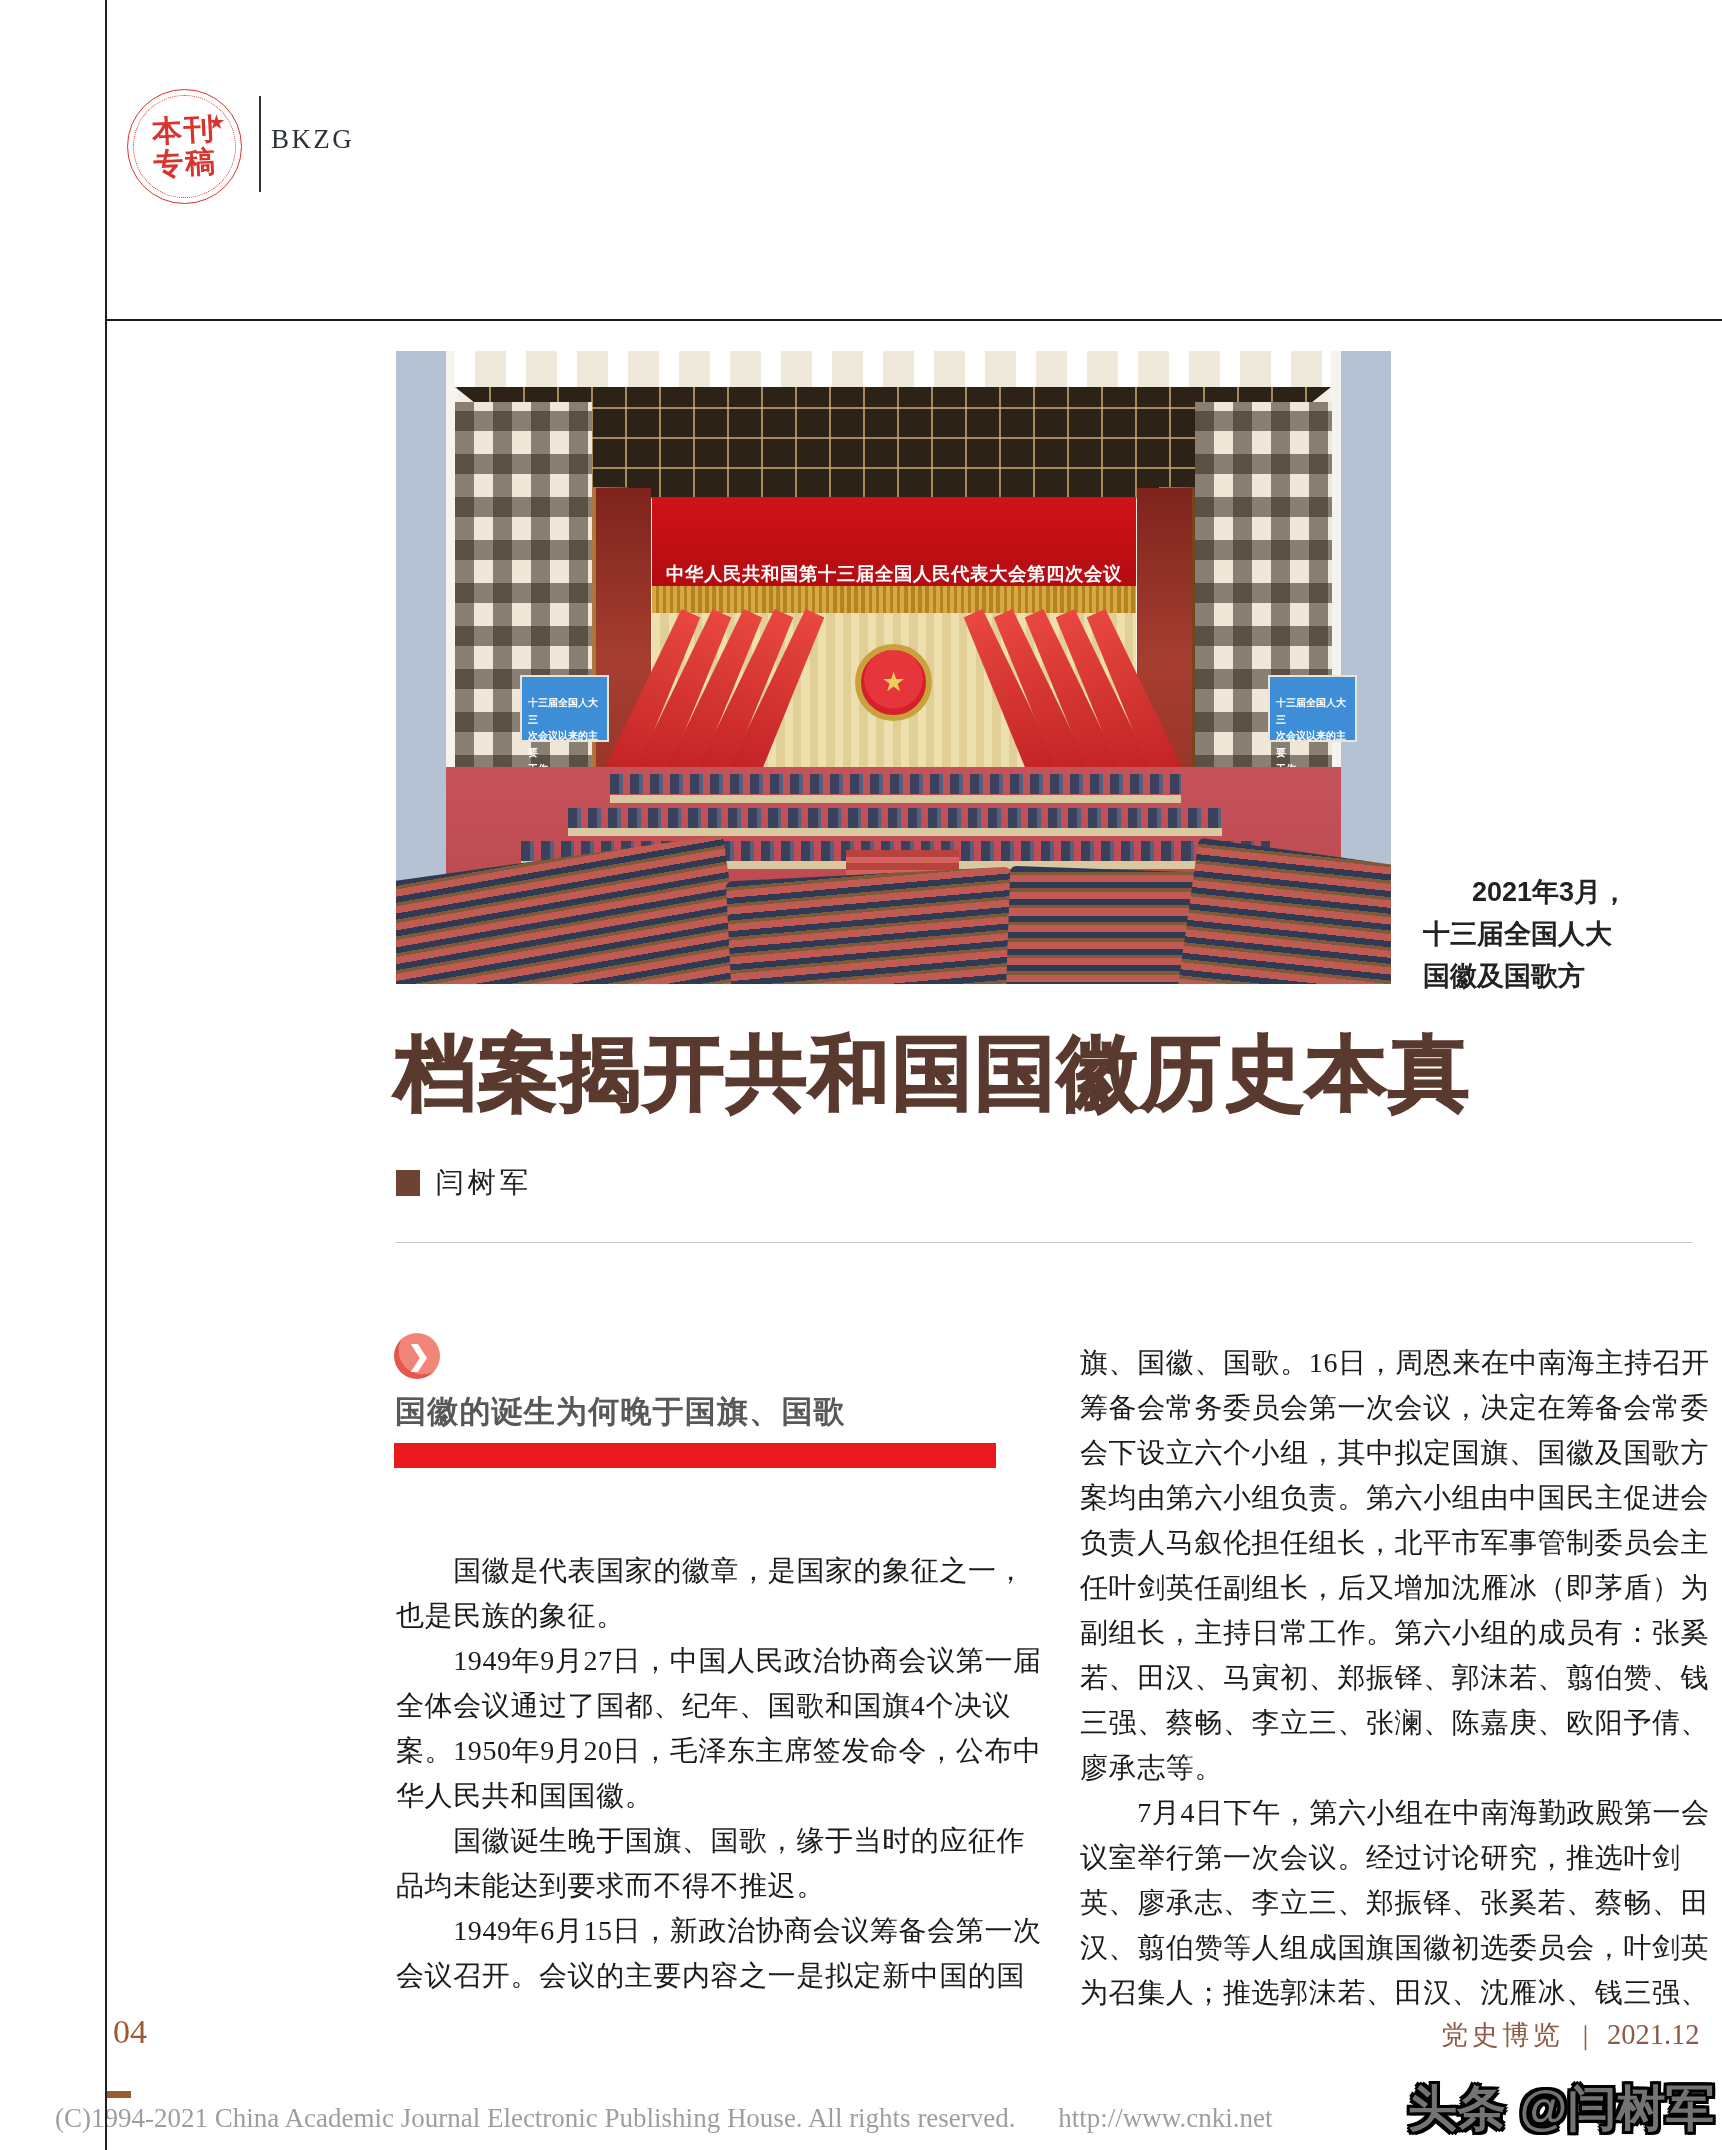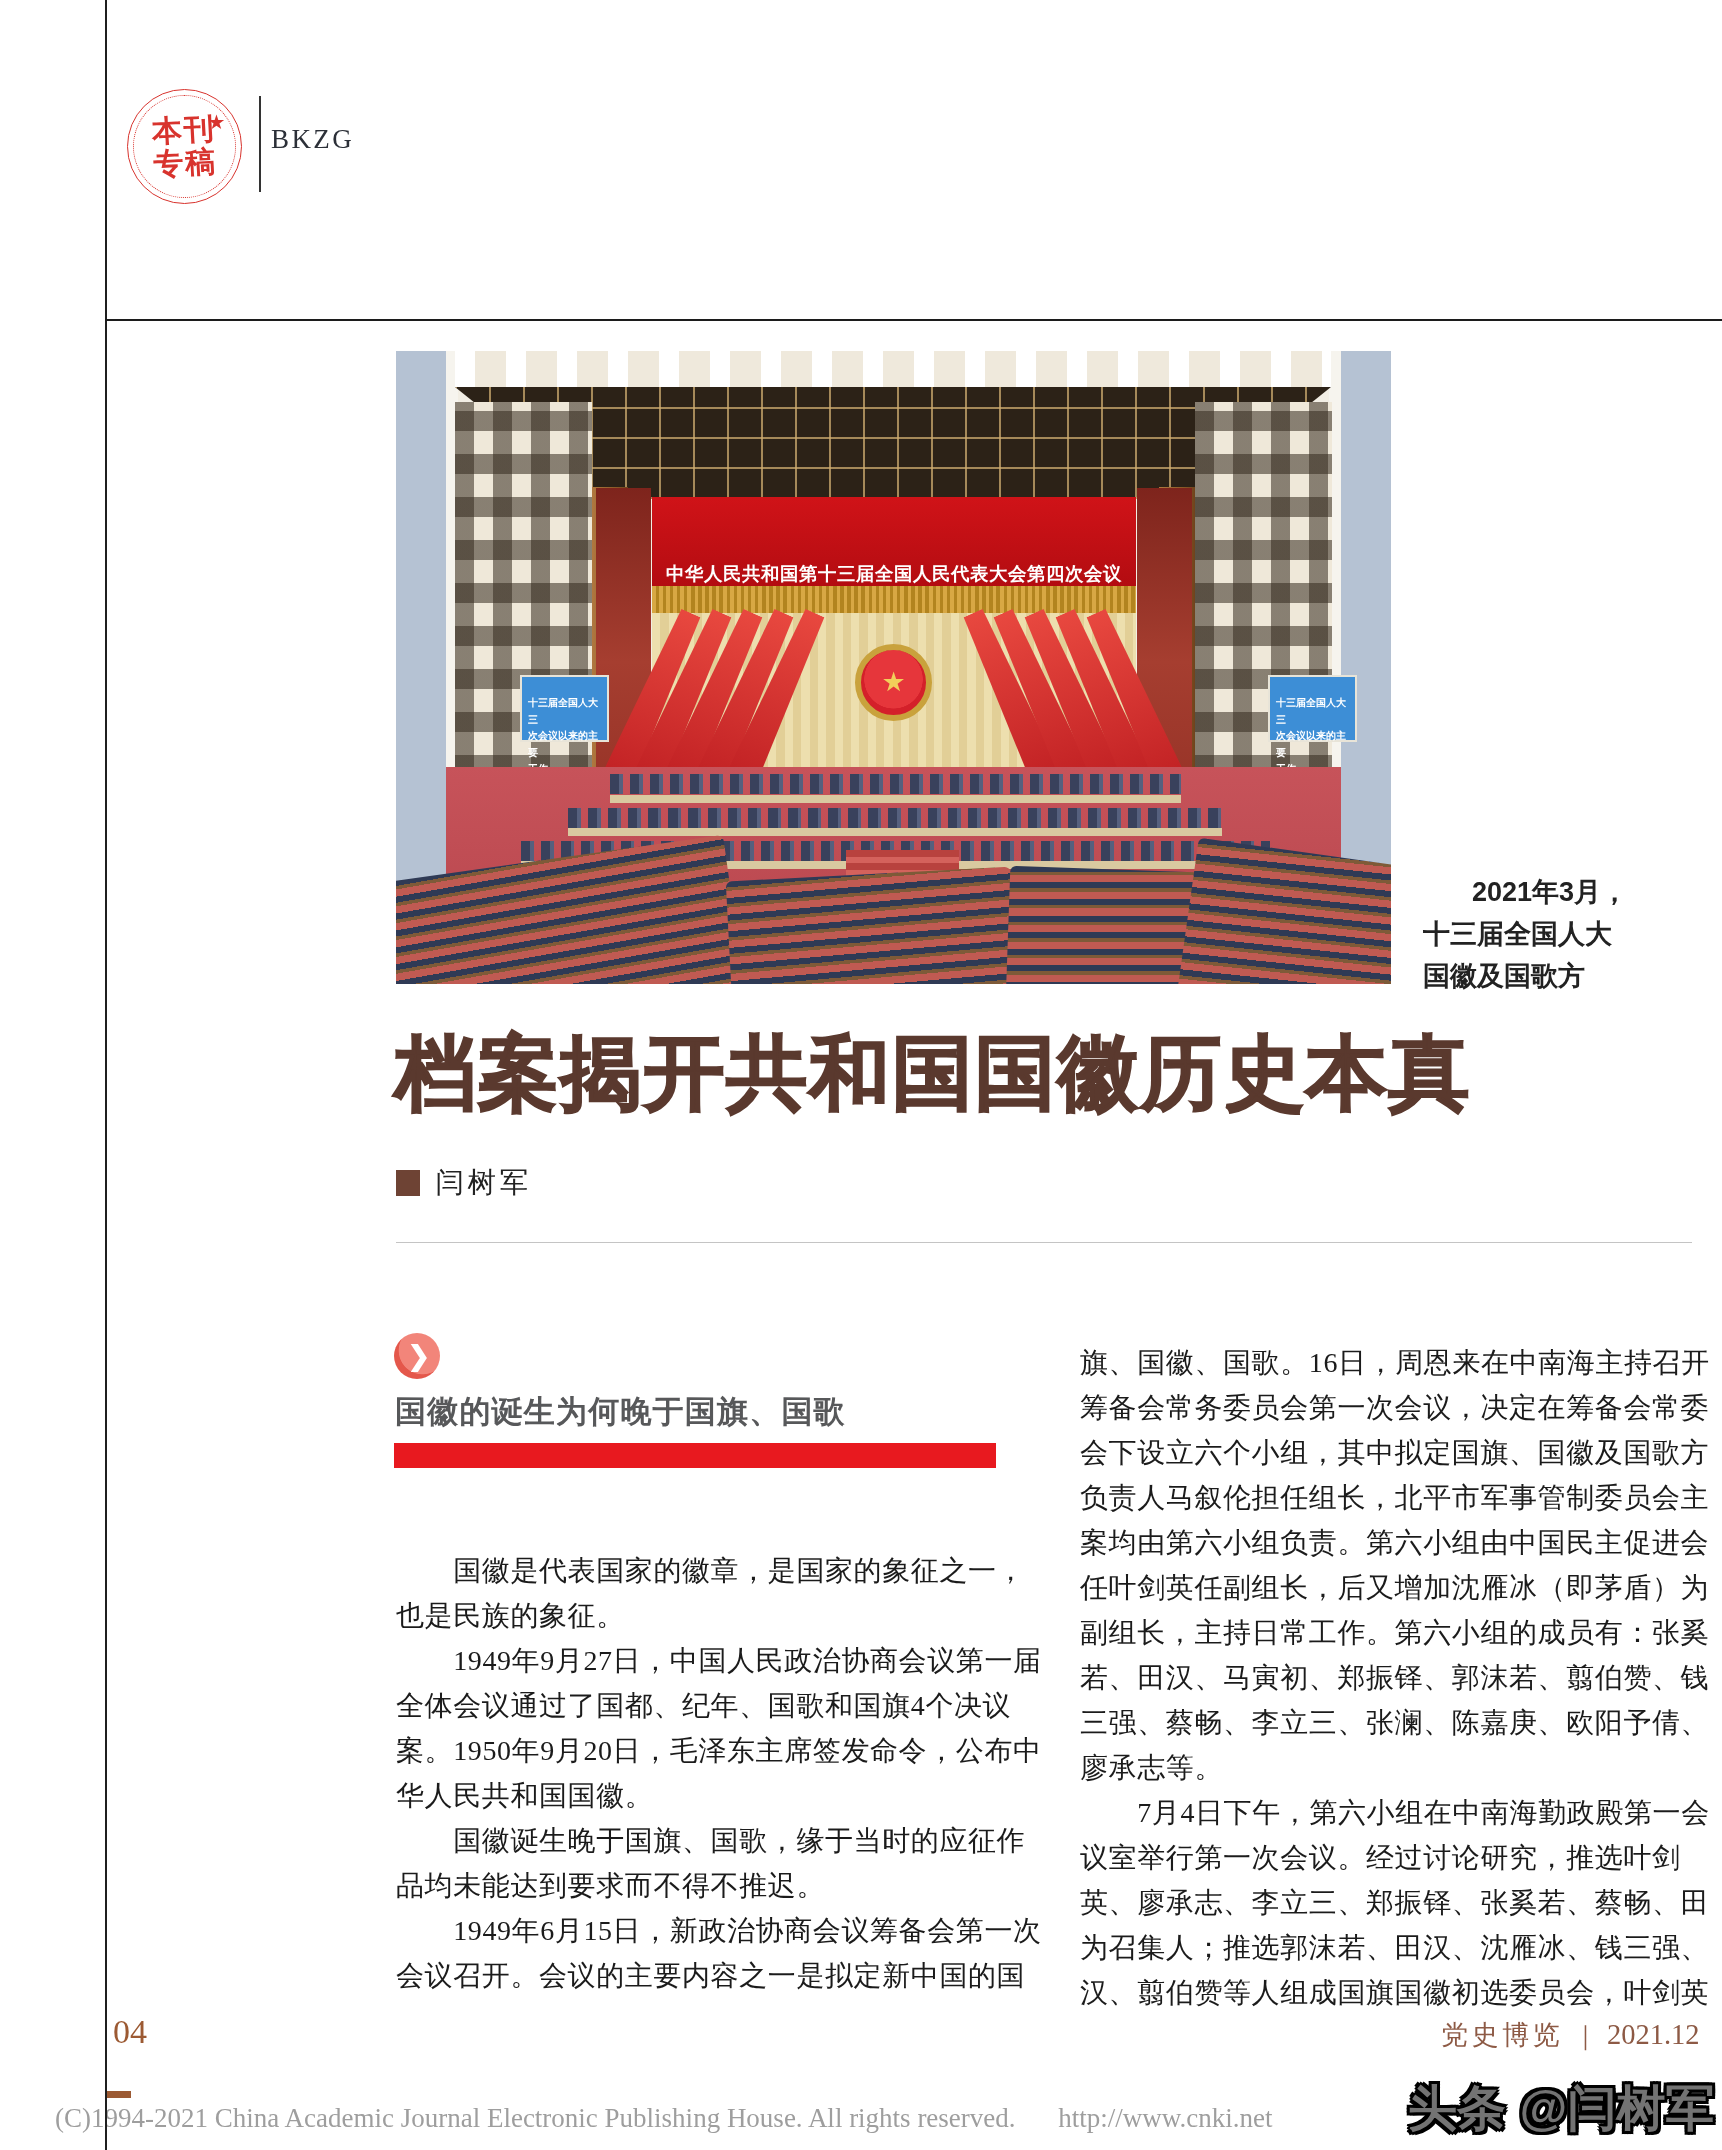--- a/index.html
+++ b/index.html
@@ -227,32 +227,32 @@
       <div class="bodyline">华人民共和国国徽。</div>
       <div class="bodyline">　　国徽诞生晚于国旗、国歌，缘于当时的应征作</div>
       <div class="bodyline">品均未能达到要求而不得不推迟。</div>
       <div class="bodyline">　　1949年6月15日，新政治协商会议筹备会第一次</div>
       <div class="bodyline">会议召开。会议的主要内容之一是拟定新中国的国</div>
     </div>
   <div class="col col-right">
       <div class="bodyline">旗、国徽、国歌。16日，周恩来在中南海主持召开</div>
       <div class="bodyline">筹备会常务委员会第一次会议，决定在筹备会常委</div>
       <div class="bodyline">会下设立六个小组，其中拟定国旗、国徽及国歌方</div>
+      <div class="bodyline">案均由第六小组负责。第六小组由中国民主促进会</div>
       <div class="bodyline">负责人马叙伦担任组长，北平市军事管制委员会主</div>
-      <div class="bodyline">案均由第六小组负责。第六小组由中国民主促进会</div>
       <div class="bodyline">任叶剑英任副组长，后又增加沈雁冰（即茅盾）为</div>
       <div class="bodyline">副组长，主持日常工作。第六小组的成员有：张奚</div>
       <div class="bodyline">若、田汉、马寅初、郑振铎、郭沫若、翦伯赞、钱</div>
       <div class="bodyline">三强、蔡畅、李立三、张澜、陈嘉庚、欧阳予倩、</div>
       <div class="bodyline">廖承志等。</div>
       <div class="bodyline">　　7月4日下午，第六小组在中南海勤政殿第一会</div>
       <div class="bodyline">议室举行第一次会议。经过讨论研究，推选叶剑</div>
       <div class="bodyline">英、廖承志、李立三、郑振铎、张奚若、蔡畅、田</div>
+      <div class="bodyline">汉、翦伯赞等人组成国旗国徽初选委员会，叶剑英</div>
       <div class="bodyline">为召集人；推选郭沫若、田汉、沈雁冰、钱三强、</div>
-      <div class="bodyline">汉、翦伯赞等人组成国旗国徽初选委员会，叶剑英</div>
     </div>
 
   <div class="page-num">04</div>
   <div class="page-num-dash"></div>
   <div class="journal-line">
     <span class="journal-name">党史博览</span>
     <span class="journal-sep">｜</span>
     <span class="journal-issue">2021.12</span>
   </div>
   <div class="copyright">

